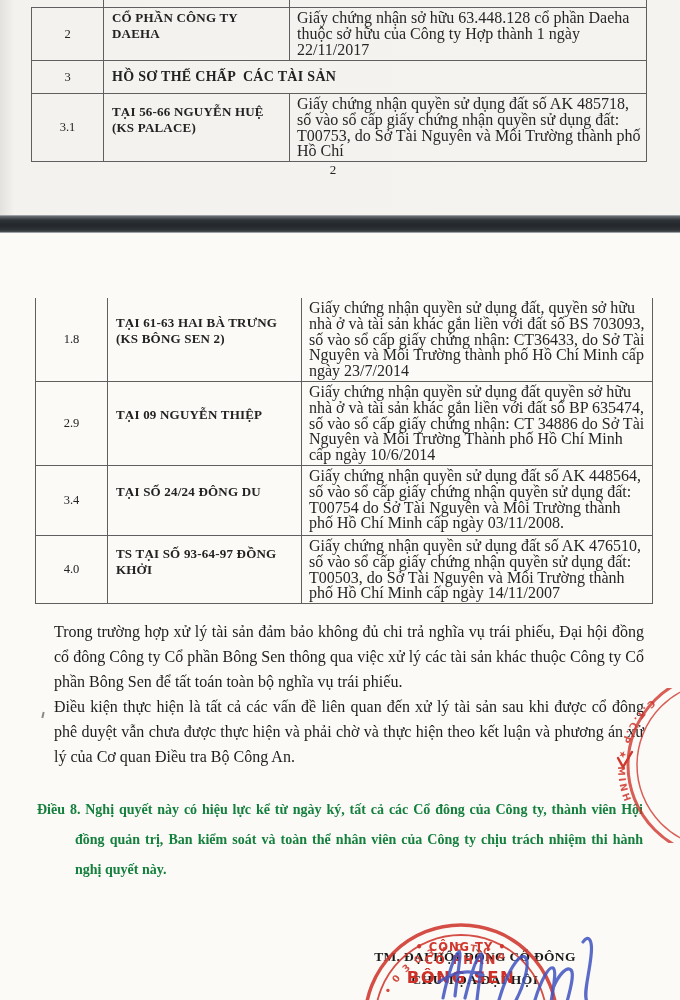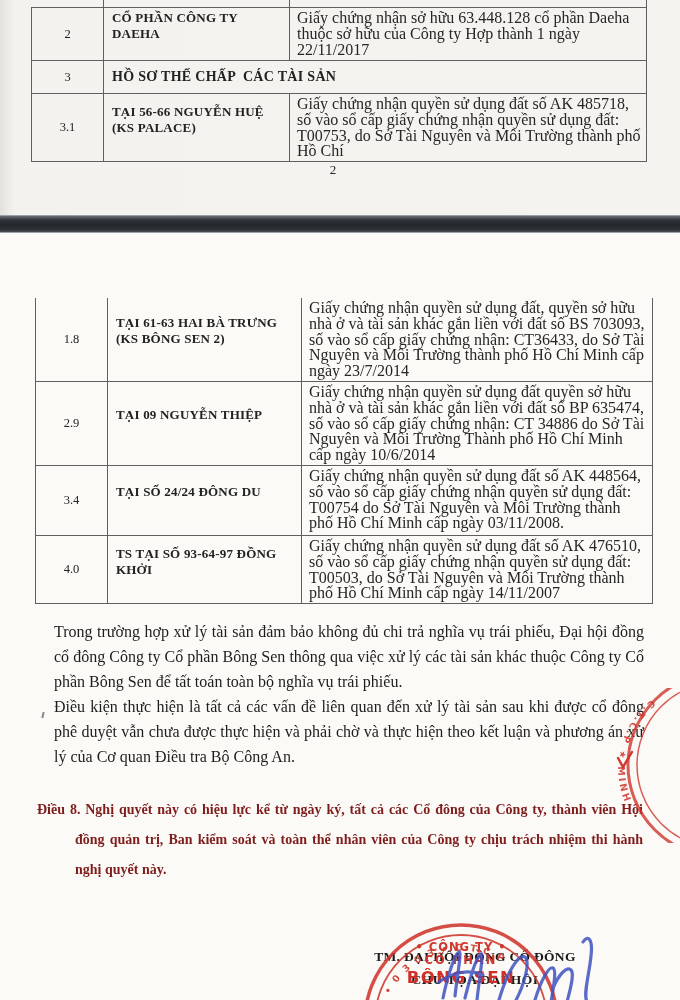--- a/index.html
+++ b/index.html
@@ -28,21 +28,21 @@
   .stub { position:absolute; width:1px; height:8px; top:0; background:#5f5f5f; }
 
   .pagenum { position:absolute; left:0; top:162px; width:666px; text-align:center;
              font-size:13px; color:#222; }
 
   .body-text { position:absolute; left:54px; top:619px; width:590px;
                font-size:16px; line-height:25px; text-align:justify; color:#1d1d1d; }
   .tick { position:absolute; left:42px; top:712px; width:2px; height:6px; background:#8a8a8a; transform:rotate(14deg); }
 
   .article8 { position:absolute; left:37px; top:795px; width:606px; font-weight:bold;
-              font-size:14px; line-height:30px; color:#7f1d1d; text-align:justify;
+              font-size:14px; line-height:30px; color:#15803d; text-align:justify;
               padding-left:38px; text-indent:-38px; }
 
   .closing { position:absolute; left:345px; top:949px; width:260px; text-align:center;
              font-weight:bold; color:#1a1a1a; }
   .closing .l1 { font-size:13.5px; letter-spacing:.3px; }
   .closing .l2 { font-size:13.5px; margin-top:7px; letter-spacing:.5px; }
 
   .stamp-main { position:absolute; left:362px; top:921px; }
   .stamp-edge { position:absolute; left:598px; top:688px; }
   .signature  { position:absolute; left:405px; top:922px; }

